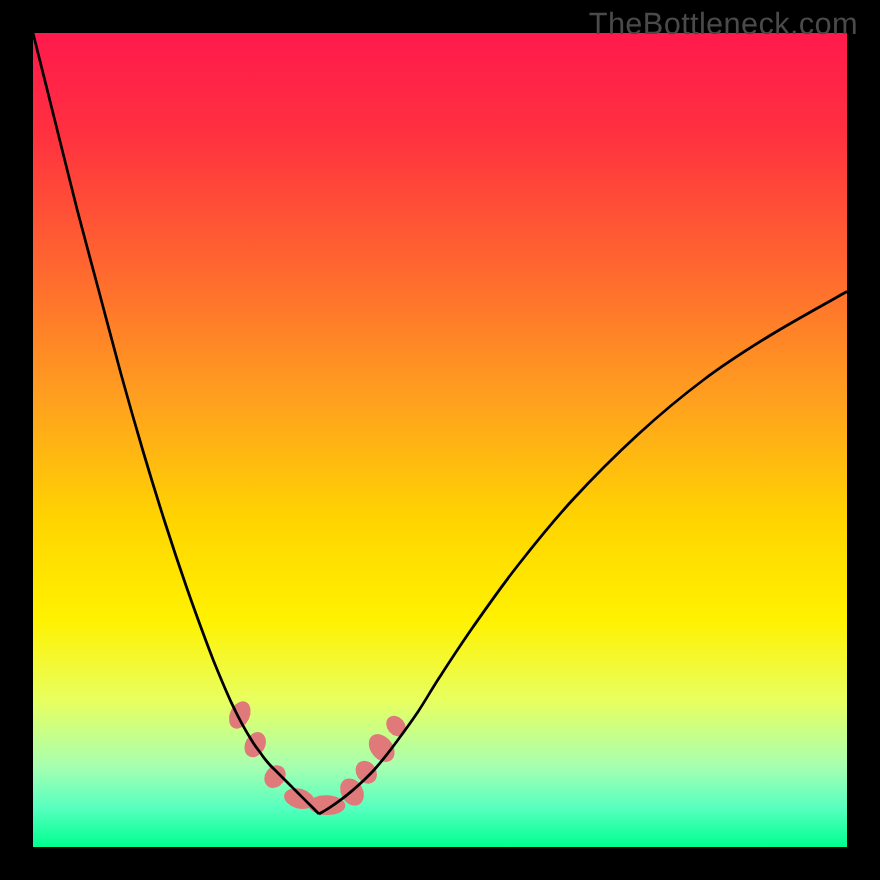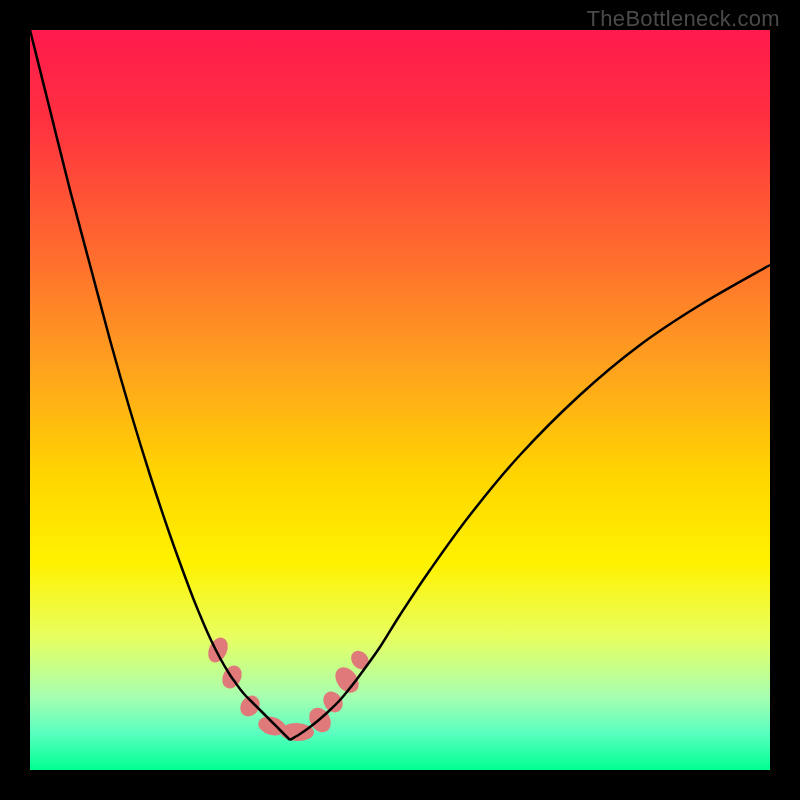--- a/index.html
+++ b/index.html
@@ -14,21 +14,21 @@
   .chart-container {
     position: relative;
     width: 800px;
     height: 800px;
   }
   .watermark {
     position: absolute;
     top: 6px;
     right: 20px;
     color: #4a4a4a;
-    font-size: 22px;
+    font-size: 28px;
     font-weight: 500;
     z-index: 10;
     letter-spacing: 0.3px;
   }
   svg {
     display: block;
   }
 </style>
 </head>
 <body>

